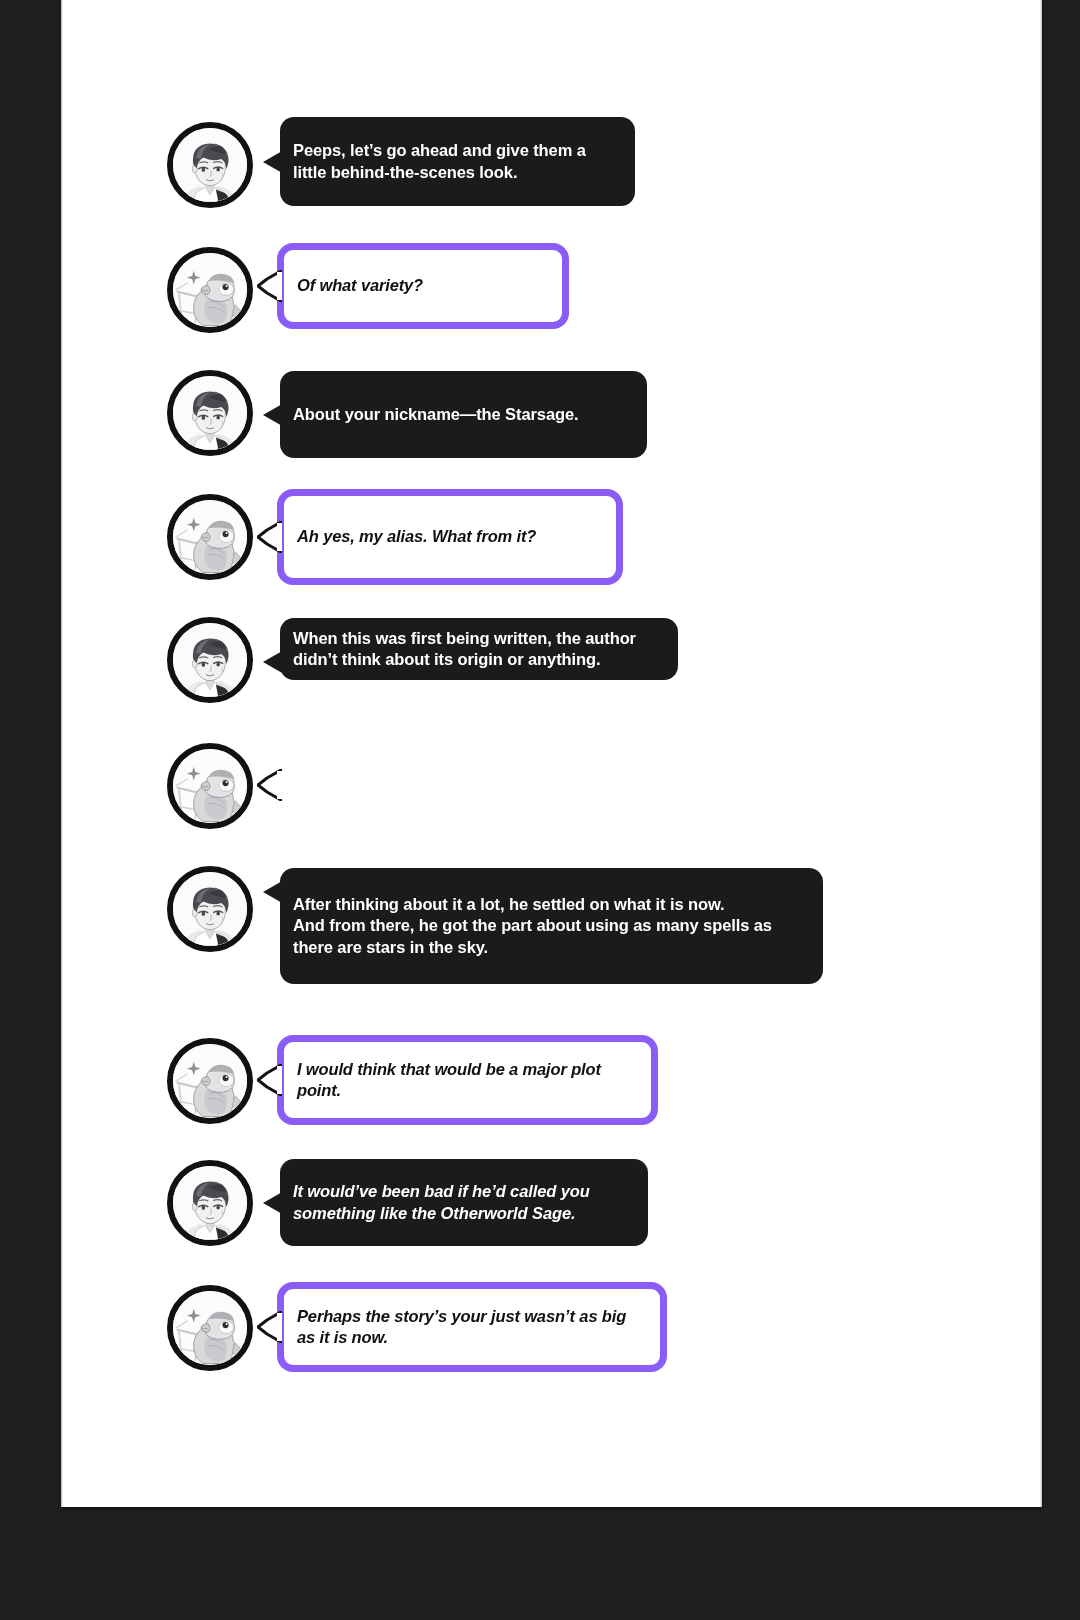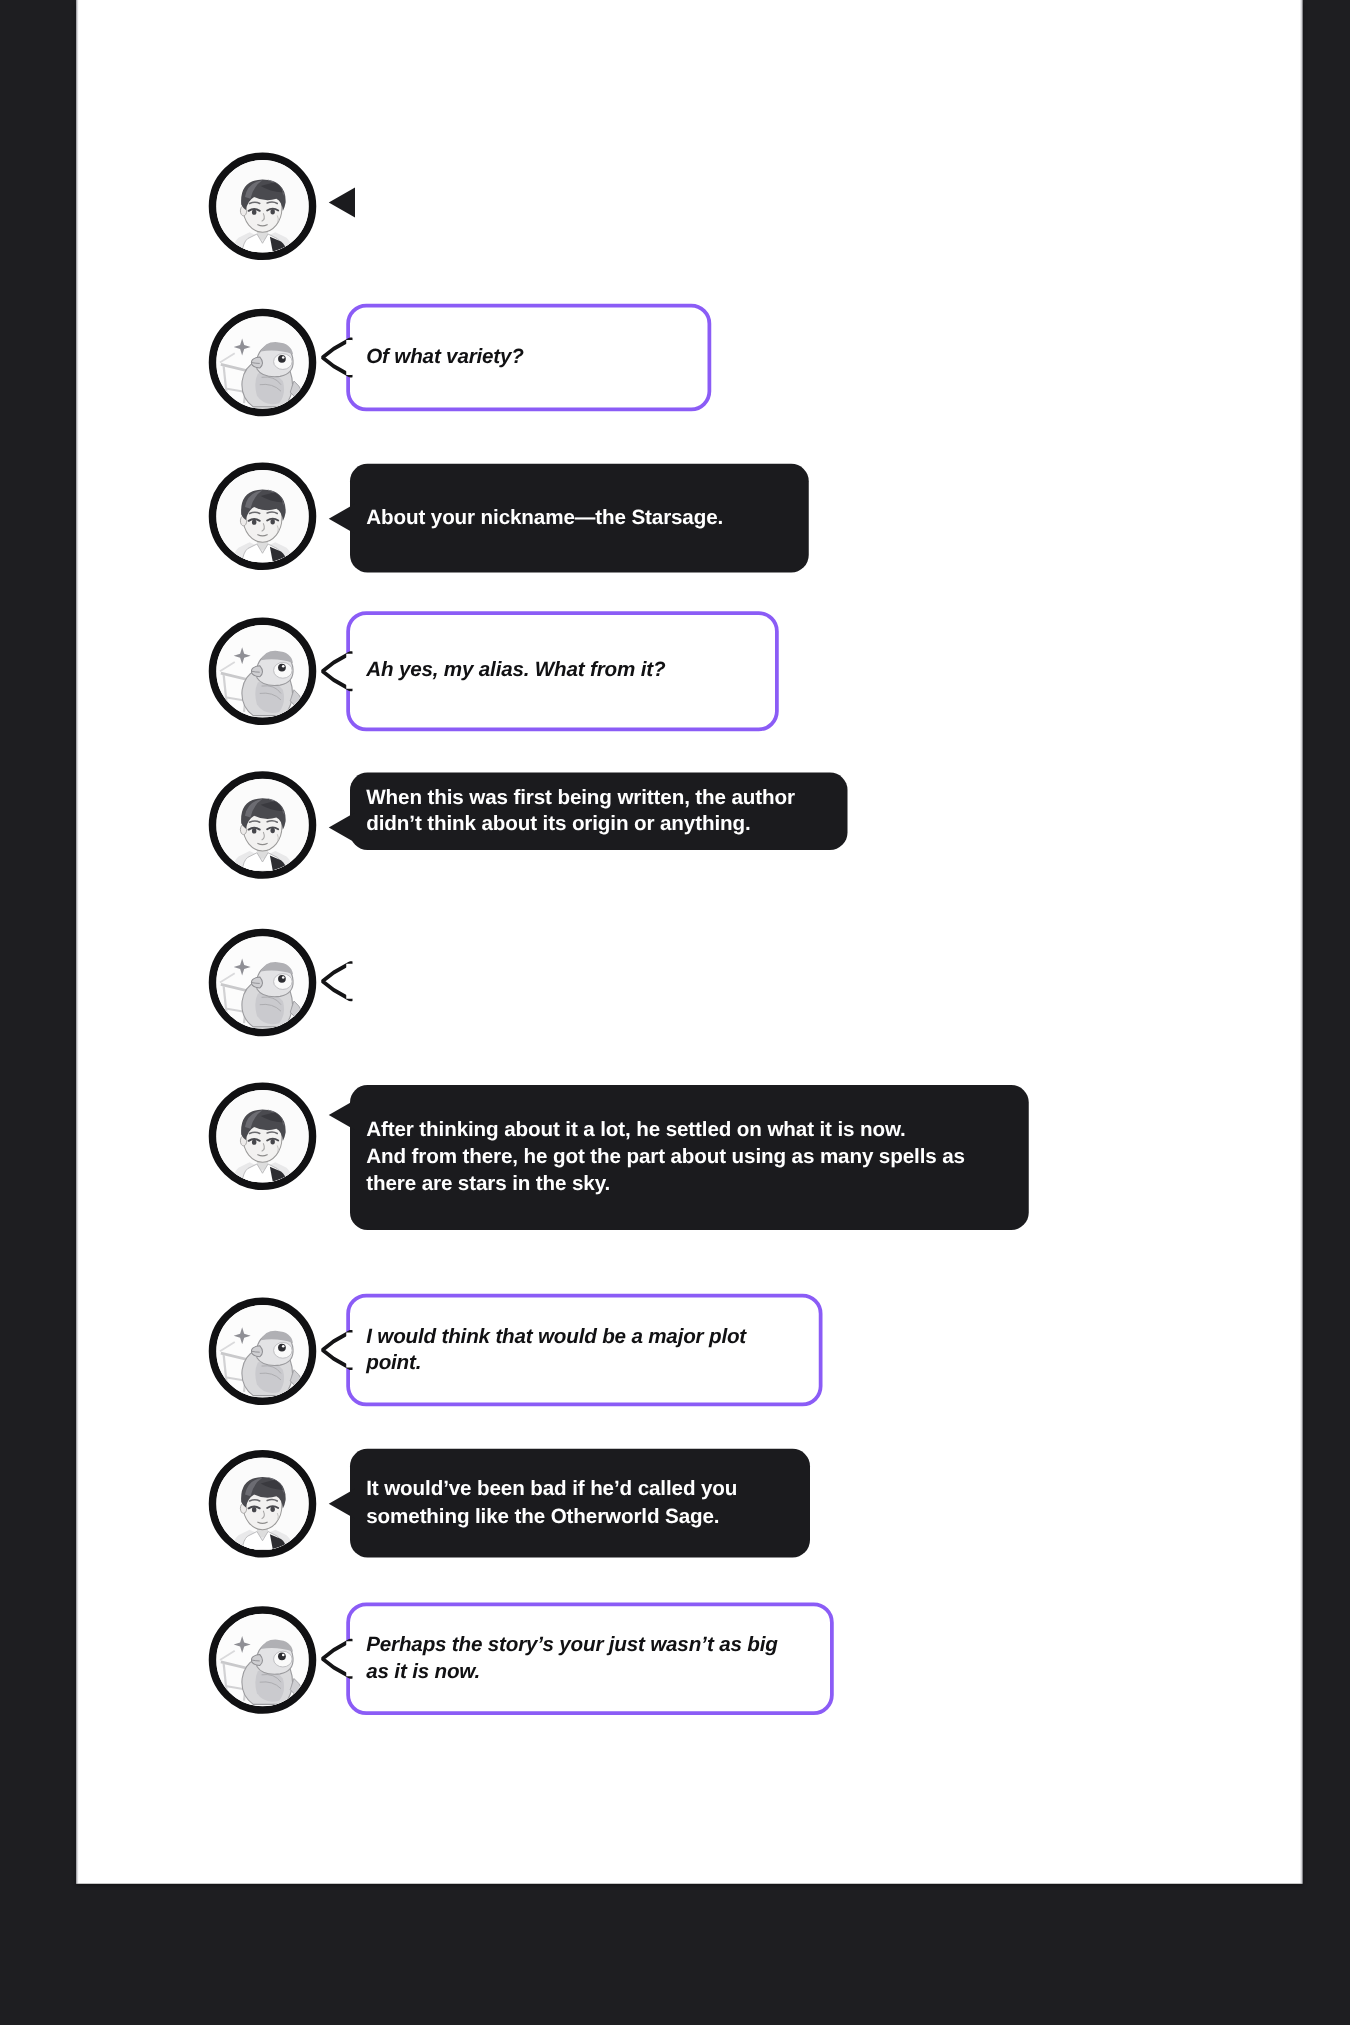--- a/index.html
+++ b/index.html
@@ -67,21 +67,21 @@
     font-size: 16.5px;
     font-weight: bold;
     line-height: 1.28;
     letter-spacing: -0.1px;
     padding: 0 14px 0 13px;
   }
 
   .bubble.light {
     background: #ffffff;
     color: #111113;
-    border: 3px solid #8b5cf6;
+    border: 7px solid #8b5cf6;
     border-radius: 16px;
   }
   .bubble.light .txt {
     font-size: 16.5px;
     font-weight: bold;
     font-style: italic;
     line-height: 1.3;
     letter-spacing: -0.15px;
     padding: 0 14px 0 13px;
   }
@@ -115,20 +115,24 @@
 <div id="page">
   <div class="edge-shadow"></div>
   <div class="edge-shadow-r"></div>
 
   <div class="thread" id="thread">
       <div class="avatar" style="left: 106px; top: 122px;">
         <svg viewBox="0 0 100 100">
           <use href="#icon-man"></use>
         </svg>
       </div>
+      <div class="bubble dark" style="left: 219px; top: 117px; width: 355px; height: 89px;">
+        <span class="txt">Peeps, let’s go ahead and give them a
+little behind-the-scenes look.</span>
+      </div>
       <div class="tail" style="left: 201px; top: 148.5px;">
         <svg width="22" height="26" viewBox="0 0 22 26">
           <path d="M22 1 L1 13 L22 25 Z" fill="#1b1b1e"></path>
         </svg>
       </div>
       <div class="avatar" style="left: 106px; top: 247px;">
         <svg viewBox="0 0 100 100">
           <use href="#icon-bird"></use>
         </svg>
       </div>
@@ -220,21 +224,21 @@
         <svg width="25" height="32" viewBox="0 0 25 32">
           <path d="M24 1 L10 9 L1 16 L10 23 L24 31" fill="#ffffff" stroke="#141416" stroke-width="3" stroke-linejoin="round" stroke-linecap="round"></path>
           <rect x="20" y="2" width="6" height="28" fill="#ffffff"></rect>
         </svg>
       </div>
       <div class="avatar" style="left: 106px; top: 1160px;">
         <svg viewBox="0 0 100 100">
           <use href="#icon-man"></use>
         </svg>
       </div>
-      <div class="bubble dark" style="left: 219px; top: 1159px; width: 368px; height: 87px;">
+      <div class="bubble dark" style="left: 219px; top: 1159px; width: 368px; height: 87px; font-style: italic;">
         <span class="txt">It would’ve been bad if he’d called you
 something like the Otherworld Sage.</span>
       </div>
       <div class="tail" style="left: 201px; top: 1189.5px;">
         <svg width="22" height="26" viewBox="0 0 22 26">
           <path d="M22 1 L1 13 L22 25 Z" fill="#1b1b1e"></path>
         </svg>
       </div>
       <div class="avatar" style="left: 106px; top: 1285px;">
         <svg viewBox="0 0 100 100">

